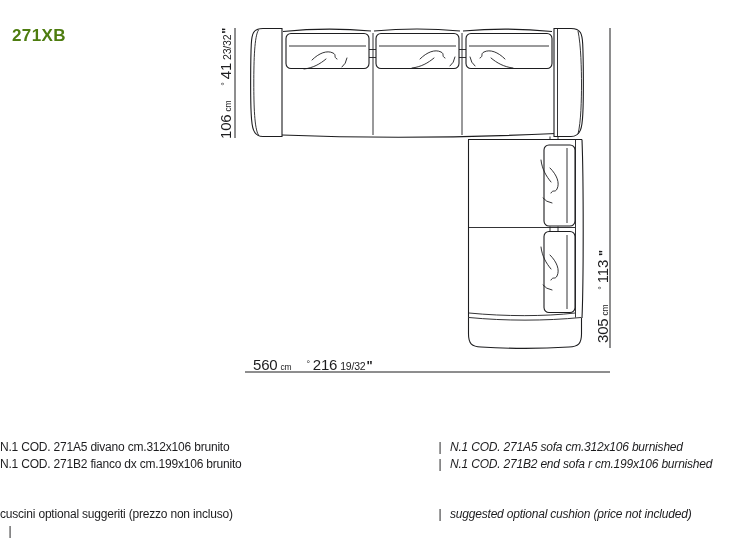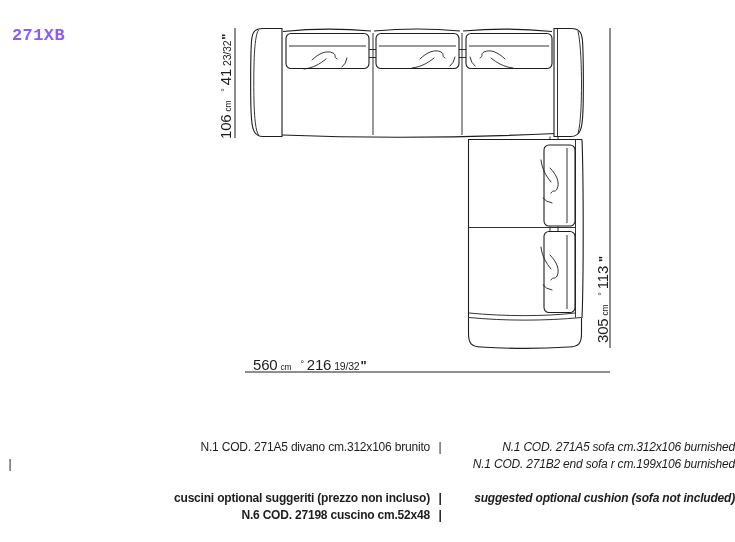--- a/index.html
+++ b/index.html
@@ -2,44 +2,44 @@
 <html><head>
 <meta charset="utf-8">
 <style>
   html,body{margin:0;padding:0;background:#ffffff;}
   .sheet{
     position:relative;width:735px;height:542px;background:#ffffff;overflow:hidden;
     font-family:"Liberation Sans", sans-serif;color:#1d1d1f;
   }
   .title{
     position:absolute;left:12px;top:26px;
-    font-size:17px;font-weight:bold;letter-spacing:.4px;color:#8b5cf6;font-family:Liberation Mono, monospace;
+    font-size:17px;font-weight:bold;letter-spacing:.4px;color:#4d7c0f;
   }
   svg{position:absolute;left:0;top:0;}
 
   
   .dim{
     position:absolute;white-space:nowrap;font-size:15px;color:#1d1d1f;
     letter-spacing:-0.2px;
   }
-  .dim .unit{font-size:8.5px;margin:0 6px 0 3px;}
+  .dim .unit{font-size:8.5px;margin:0 12px 0 3px;}
   .dim .deg{font-size:9px;vertical-align:3px;margin:0 3px;}
   .dim .frac{font-size:10.5px;margin-left:3px;}
   .dim .mark{font-size:13px;margin-left:1px;font-weight:bold;}
   .dim-left{left:217px;top:139px;width:112px;height:17px;transform:rotate(-90deg);transform-origin:0 0;}
   .dim-right{left:594px;top:343px;width:112px;height:17px;transform:rotate(-90deg);transform-origin:0 0;}
   .dim-bottom{left:253px;top:356px;width:360px;height:17px;}
 
   
   .desc{position:absolute;left:0;top:439px;width:735px;font-size:12px;letter-spacing:-0.2px;line-height:17px;}
   .desc-row{display:flex;}
-  .desc-row .it{width:430px;text-align:right;}
+  .desc-row .it{width:430px;text-align:left;}
   .desc-row .sep{width:20px;text-align:center;}
-  .desc-row .en{flex:1;text-align:right;font-style:italic;}
-  .group2{margin-top:17px;font-weight:bold;}
+  .desc-row .en{flex:1;text-align:left;font-style:italic;}
+  .group2{margin-top:33px;}
 </style>
 </head>
 <body>
 
 <div class="sheet">
 
   <div class="title">271XB</div>
 
   <svg width="735" height="420" viewBox="0 0 735 420">
     <defs>
@@ -128,30 +128,30 @@
   <div class="dim dim-bottom"><span class="cm">560</span><span class="unit">cm</span><span class="deg">°</span><span class="cm">216</span><span class="frac">19/32</span><span class="mark">"</span></div>
 
   <div class="desc">
     <div class="group1">
       <div class="desc-row">
         <span class="it">N.1 COD. 271A5 divano cm.312x106 brunito</span>
         <span class="sep">|</span>
         <span class="en">N.1 COD. 271A5 sofa cm.312x106 burnished</span>
       </div>
       <div class="desc-row">
+        <span class="it">N.1 COD. 271B2 fianco dx cm.199x106 brunito</span>
         <span class="sep">|</span>
         <span class="en">N.1 COD. 271B2 end sofa r cm.199x106 burnished</span>
       </div>
     </div>
     <div class="group2">
       <div class="desc-row">
         <span class="it">cuscini optional suggeriti (prezzo non incluso)</span>
         <span class="sep">|</span>
-        <span class="en">suggested optional cushion (sofa not included)</span>
+        <span class="en">suggested optional cushion (price not included)</span>
       </div>
       <div class="desc-row">
-        <span class="it">N.6 COD. 27198 cuscino cm.52x48</span>
         <span class="sep">|</span>
       </div>
     </div>
   </div>
 
 </div>
 
 </body></html>

